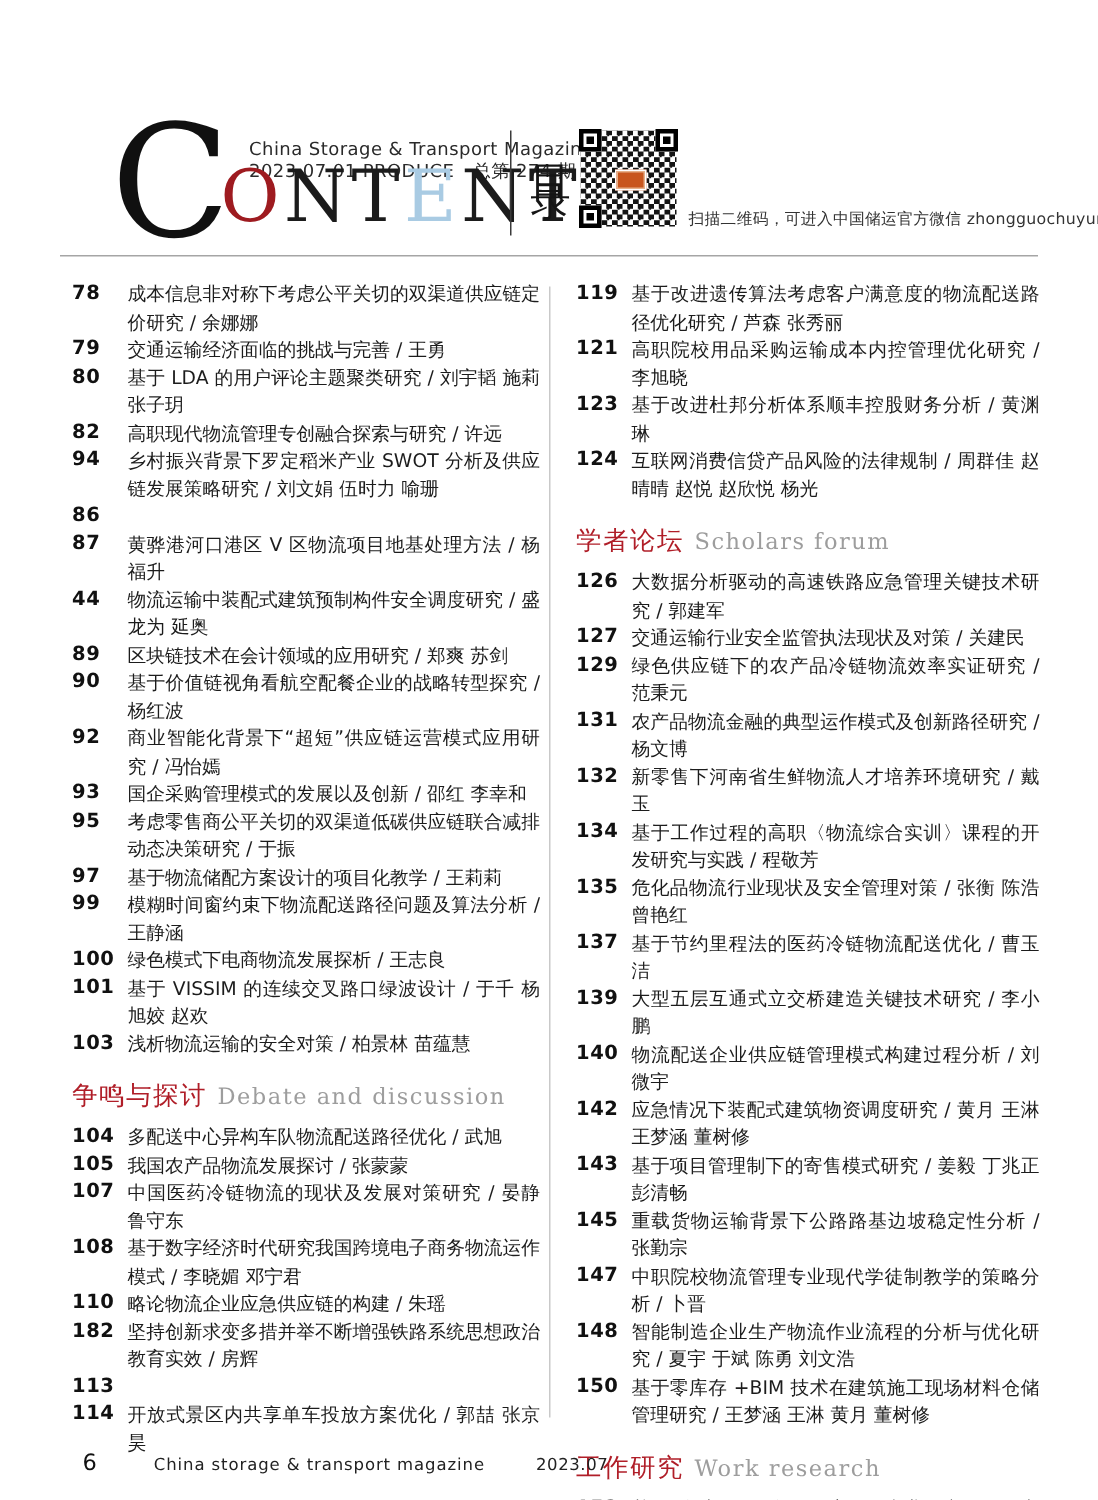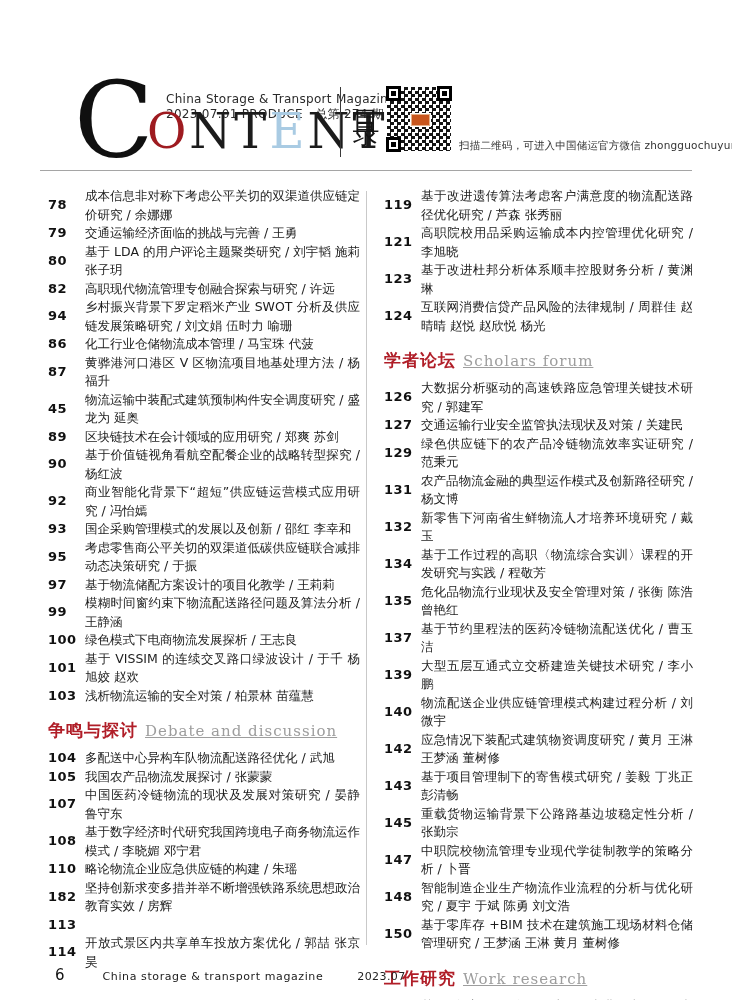--- a/index.html
+++ b/index.html
@@ -27,27 +27,27 @@
   .qr-caption{position:absolute;left:459px;top:139px;font-size:10.5px;color:#333;white-space:nowrap;
               letter-spacing:.2px;}
   .head-rule{position:absolute;left:40px;top:170px;width:652px;height:1px;background:#a5a5a5;}
 
   
   .col{position:absolute;top:187px;}
   .col-left{left:48px;width:312px;}
   .col-right{left:384px;width:309px;}
   .col-divider{position:absolute;left:366px;top:191px;width:1px;height:754px;background:#c9c9c9;}
 
-  .toc-entry{display:flex;align-items:center;font-size:12.5px;line-height:18.5px;}
+  .toc-entry{display:flex;align-items:flex-start;font-size:12.5px;line-height:18.5px;}
   .pg{flex:0 0 37px;font-weight:700;font-size:13px;letter-spacing:.4px;color:#111;}
   .ttl{flex:1;text-align:justify;color:#1c1c1c;}
 
   .section-heading{margin:14px 0 6px 0;line-height:23px;white-space:nowrap;}
-  .sec-zh{font-size:17px;font-weight:700;letter-spacing:1px;}
-  .sec-en{font-family:"DejaVu Serif",serif;font-size:15px;color:#9d9d9d;margin-left:7px;letter-spacing:1px;text-decoration:underline;}
+  .sec-zh{font-size:17px;font-weight:400;letter-spacing:1px;}
+  .sec-en{font-family:"DejaVu Serif",serif;font-size:15px;color:#9d9d9d;margin-left:7px;letter-spacing:1px;}
 
   
   .footer{position:absolute;left:55px;top:966px;display:flex;align-items:baseline;}
   .pgnum{font-size:15px;color:#111;margin-right:38px;}
   .foot-mag{font-size:11px;color:#222;letter-spacing:.6px;margin-right:34px;}
   .foot-date{font-size:11px;color:#222;letter-spacing:.4px;}
 </style>
 </head>
 <body>
 
@@ -100,28 +100,27 @@
       <div class="toc-entry">
         <span class="pg">82</span>
         <span class="ttl">高职现代物流管理专创融合探索与研究 / 许远</span>
       </div>
       <div class="toc-entry">
         <span class="pg">94</span>
         <span class="ttl">乡村振兴背景下罗定稻米产业 SWOT 分析及供应链发展策略研究 / 刘文娟 伍时力 喻珊</span>
       </div>
       <div class="toc-entry">
         <span class="pg">86</span>
-        <span class="ttl">化工行业仓储物流成本管理 / 马宝珠 代菠</span>
       </div>
       <div class="toc-entry">
         <span class="pg">87</span>
         <span class="ttl">黄骅港河口港区 V 区物流项目地基处理方法 / 杨福升</span>
       </div>
       <div class="toc-entry">
-        <span class="pg">45</span>
+        <span class="pg">44</span>
         <span class="ttl">物流运输中装配式建筑预制构件安全调度研究 / 盛龙为 延奥</span>
       </div>
       <div class="toc-entry">
         <span class="pg">89</span>
         <span class="ttl">区块链技术在会计领域的应用研究 / 郑爽 苏剑</span>
       </div>
       <div class="toc-entry">
         <span class="pg">90</span>
         <span class="ttl">基于价值链视角看航空配餐企业的战略转型探究 / 杨红波</span>
       </div>

